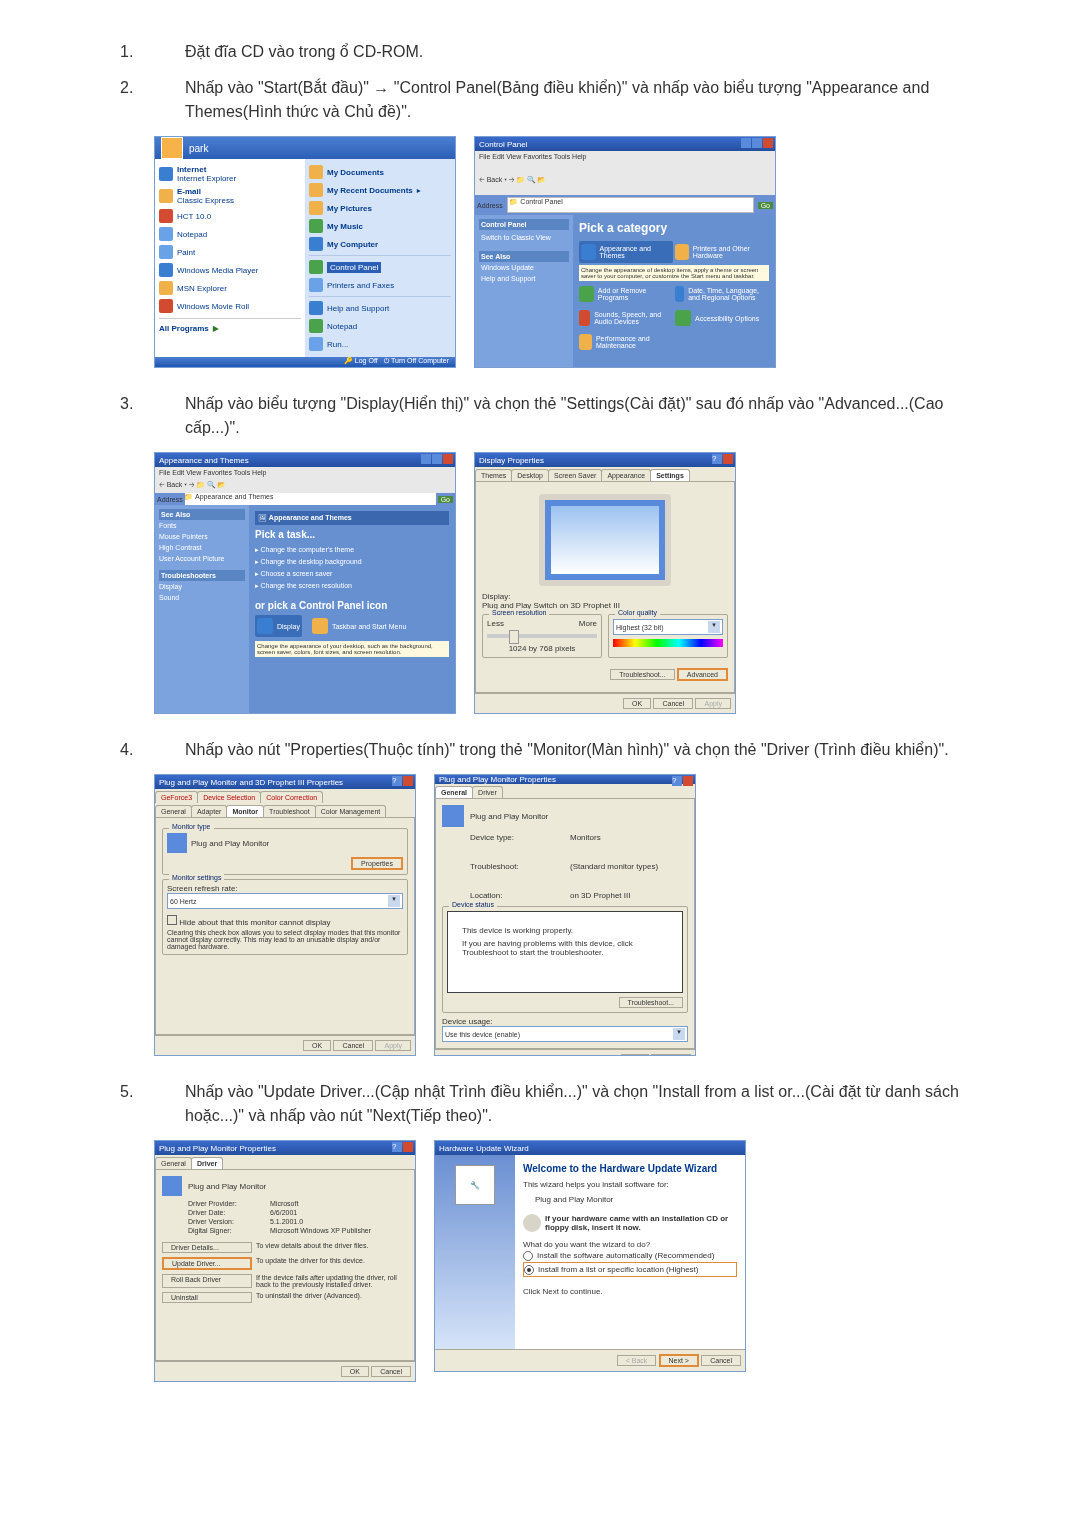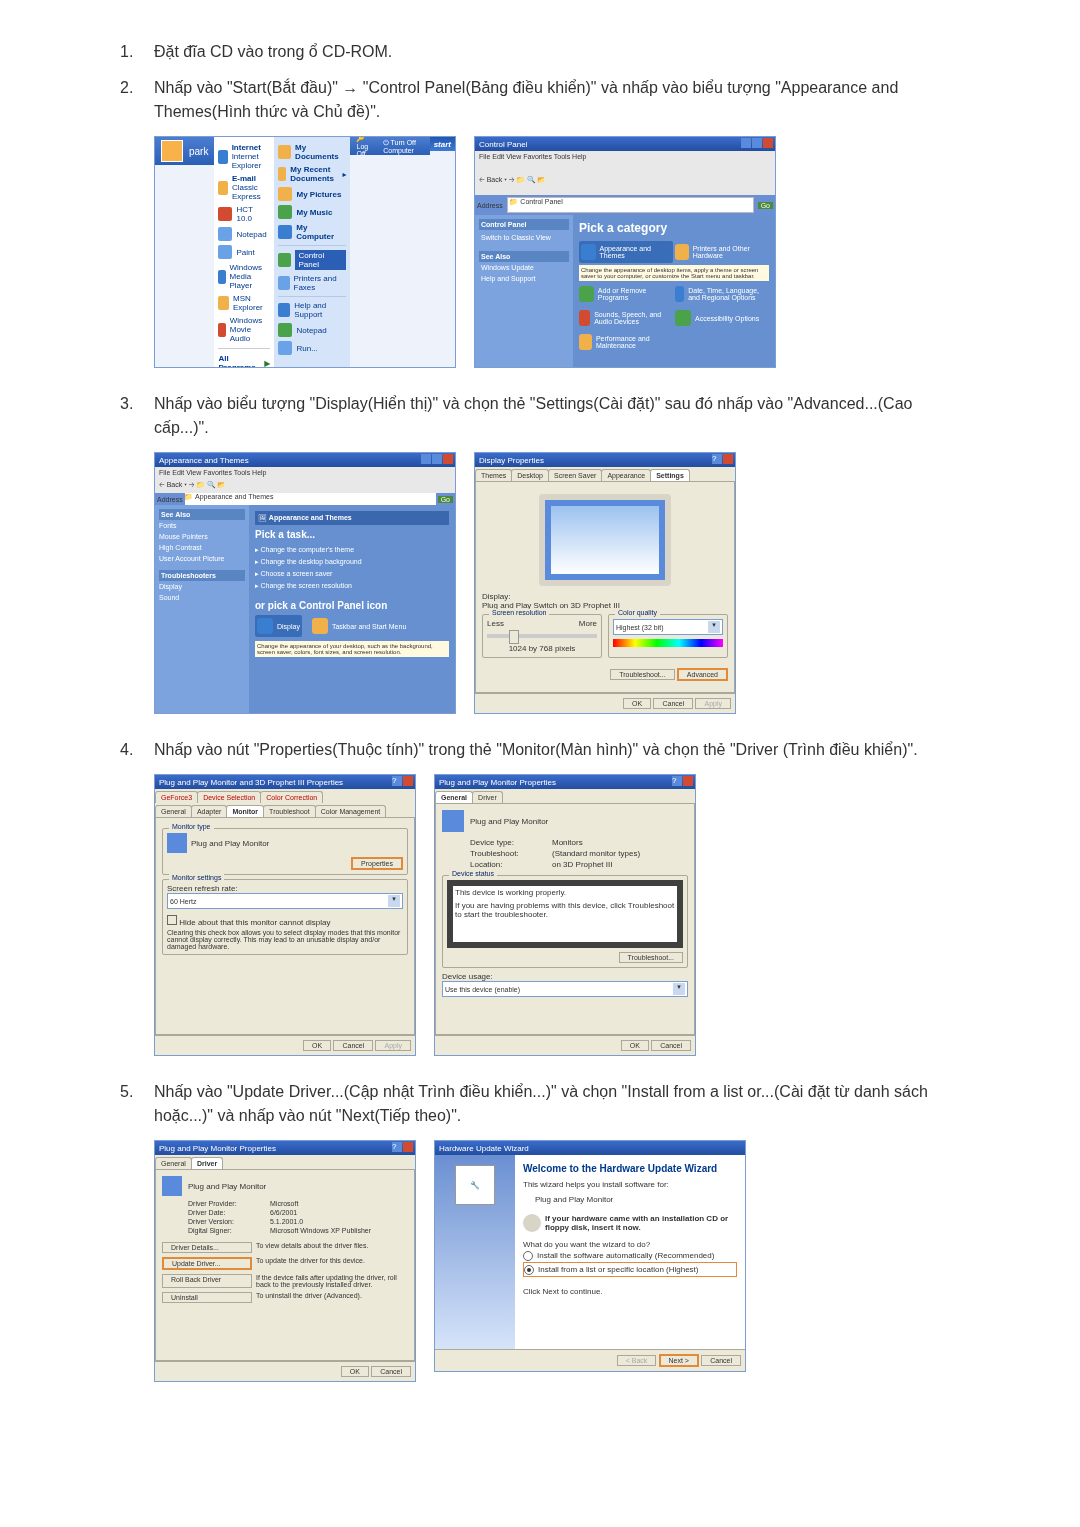--- a/index.html
+++ b/index.html
@@ -27,20 +27,21 @@
     margin-bottom: 12px;
     font-size: 16px;
     line-height: 1.5;
   }
   .step-num {
     width: 34px;
     flex-shrink: 0;
   }
   .step-text {
     flex: 1;
+    margin-left: 31px;
   }
   .shot-row {
     display: flex;
     gap: 18px;
     margin: 10px 0 24px 34px;
   }
   .shot {
     border: 1px solid #7a9ecf;
     background: #eef3fb;
     position: relative;
@@ -72,21 +73,21 @@
     display: inline-block;
   }
   .winbtns span:nth-child(1){background:#5a8adc;}
   .winbtns span:nth-child(2){background:#5a8adc;}
   .winbtns span:nth-child(3){background:#d24a2f;}
   
   .startmenu {
     width: 300px;
     height: 230px;
     display: flex;
-    flex-direction: row;
+    flex-direction: column;
   }
   .startmenu .userbar {
     background: linear-gradient(#4b7ed1, #2b5fb6);
     height: 28px;
     color: #fff;
     display: flex;
     align-items: center;
     padding: 0 6px;
     font-size: 10px;
     gap: 6px;
@@ -476,21 +477,21 @@
           <div class="sm-item">
               <div class="ic icblue"></div>
               <span>Windows Media Player</span>
             </div>
           <div class="sm-item">
               <div class="ic icorange"></div>
               <span>MSN Explorer</span>
             </div>
           <div class="sm-item">
               <div class="ic icred"></div>
-              <span>Windows Movie Audio</span>
+              <span>Windows Movie Roll</span>
             </div>
           <div style="border-top:1px solid #ccc;margin:3px 0;"></div>
           <div class="sm-item">
               <b>All Programs</b> 
               <span style="color:#2a7a2a;">▶</span>
             </div>
         </div>
         <div class="right">
           <div class="sm-item">
               <div class="ic icorange"></div>
@@ -783,31 +784,31 @@
       </div>
       <div class="tabs">
         <div class="tab active">General</div>
         <div class="tab">Driver</div>
       </div>
       <div class="tabbody">
         <div style="display:flex;align-items:center;gap:6px;margin-bottom:6px;">
           <div style="width:22px;height:22px;background:#5a8adc;"></div>
           <span>Plug and Play Monitor</span>
         </div>
-        <div style="display:grid;grid-template-columns:80px 1fr;gap:2px;margin-left:28px;">
+        <div style="display:grid;grid-template-columns:80px 1fr;gap:20px;margin-left:28px;">
           <span>Device type:</span>
             <span>Monitors</span>
           <span>Troubleshoot:</span>
             <span>(Standard monitor types)</span>
           <span>Location:</span>
             <span>on 3D Prophet III</span>
         </div>
         <div class="group" style="margin-top:6px;">
           <span class="gt">Device status</span>
-          <div style="background:#fff;border:6px solid #404040;height:52px;padding:2px;">
+          <div style="background:#fff;border:1px solid #404040;height:52px;padding:14px;">
             <div>This device is working properly.</div>
             <div style="margin-top:4px;">If you are having problems with this device, click Troubleshoot to start the troubleshooter.</div>
           </div>
           <div style="text-align:right;margin-top:4px;">
             <span class="dbtn">Troubleshoot...</span>
           </div>
         </div>
         <div style="margin-top:4px;">Device usage:</div>
         <div class="select">
             <span>Use this device (enable)</span>

